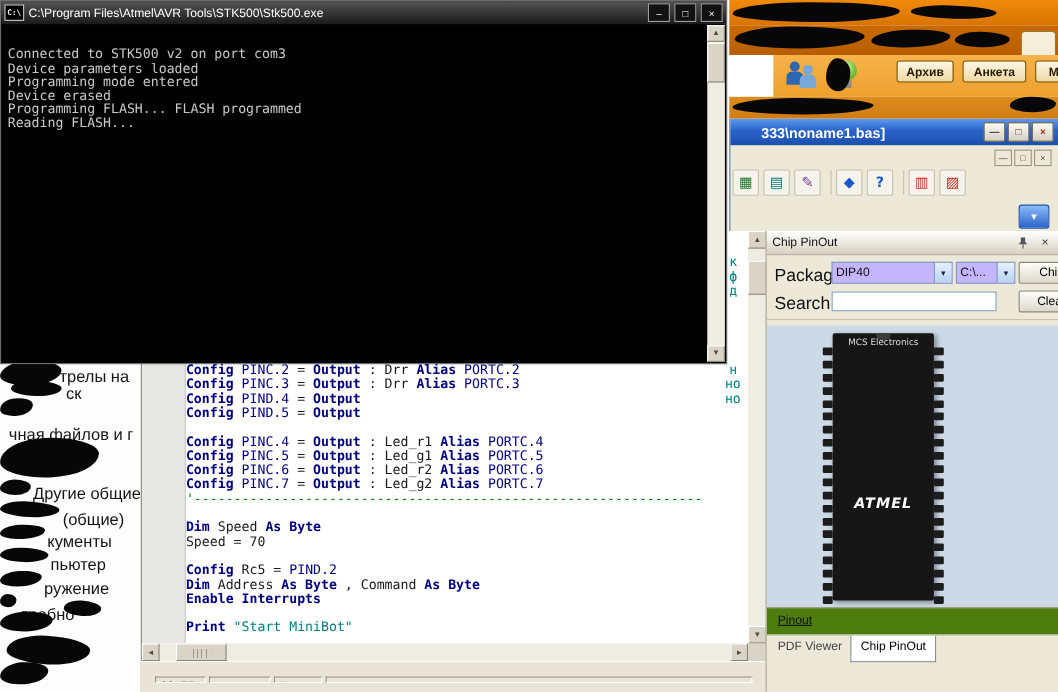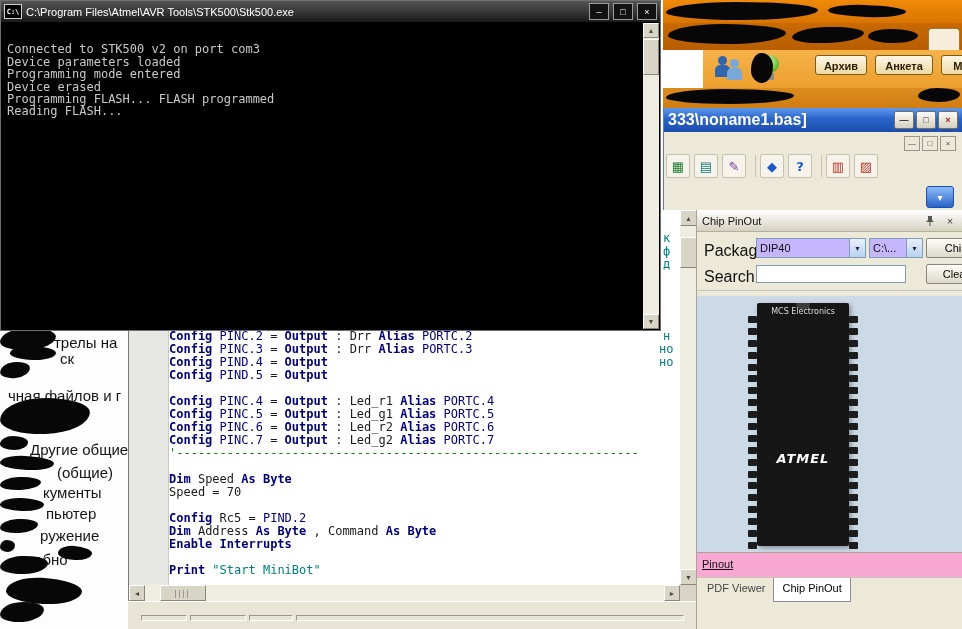--- a/index.html
+++ b/index.html
@@ -37,21 +37,21 @@
   .bulb-icon .bulb{position:absolute;left:2px;top:1px;width:18px;height:18px;border-radius:50%;
         background:radial-gradient(circle at 40% 35%,#e6ffb0,#6cc23a 60%,#3d8f1d);}
   .bulb-icon .base{position:absolute;left:7px;top:19px;width:8px;height:7px;background:#8a8a8a;
         border-radius:1px;}
 
   
   .bascom{left:663px;top:108px;width:299px;height:521px;background:#ece9d8;z-index:1;
           border-left:1px solid #5a7ab0;box-sizing:border-box;}
   .btitle{position:absolute;left:0;top:0;right:0;height:24px;display:flex;align-items:center;gap:2px;
           background:linear-gradient(180deg,#5f9af0,#2a63c8 45%,#1b4fae);padding:0 4px;box-sizing:border-box;}
-  .bttext{flex:1;color:#fff;font-weight:bold;font-size:16px;white-space:nowrap;overflow:hidden;}
+  .bttext{flex:1;color:#fff;font-weight:bold;font-size:13px;white-space:nowrap;overflow:hidden;margin-left:24px;}
   .tbtn{width:18px;height:16px;background:linear-gradient(#fcfbf7,#d5d0c0);border:1px solid #766f60;
         border-radius:2px;color:#333;font-size:9px;font-weight:bold;display:flex;align-items:center;
         justify-content:center;}
   .tclose{color:#a32214;}
   .bmdi{position:absolute;top:28px;right:6px;display:flex;gap:2px;}
   .mbtn{width:14px;height:13px;background:#ece9d8;border:1px solid #9a9688;color:#444;font-size:8px;
         display:flex;align-items:center;justify-content:center;}
   .btools{position:absolute;left:2px;top:46px;display:flex;gap:4px;align-items:center;}
   .tico{width:22px;height:22px;background:#f5f3ea;border:1px solid #c6c2b0;border-radius:2px;
         font:bold 13px "DejaVu Sans",sans-serif;display:flex;align-items:center;justify-content:center;}
@@ -131,22 +131,22 @@
   .notch{position:absolute;left:39px;top:0;width:14px;height:7px;border-radius:0 0 14px 14px;
         background:#3c3c3c;}
   .mcs{position:absolute;left:0;top:4px;width:100%;text-align:center;color:#ddd;
         font:8px "DejaVu Sans",sans-serif;letter-spacing:0px;}
   .atmel{position:absolute;left:0;top:148px;width:100%;text-align:center;color:#fff;
         font:bold italic 13px "DejaVu Sans",sans-serif;letter-spacing:1px;}
   .pincol{position:absolute;top:20px;display:flex;flex-direction:column;gap:4.9px;}
   .pl{left:51px;}
   .pr{left:152px;}
   .pin{width:9px;height:7px;background:#1c1c1c;border-radius:1px;}
-  .pinoutband{position:absolute;left:0;right:0;top:342px;height:25px;background:#f9a8d4;
-        border-top:1px solid #a8a494;font-size:11px;padding:5px 0 0 5px;box-sizing:border-box;text-decoration:underline;}
+  .pinoutband{position:absolute;left:0;right:0;top:342px;height:25px;background:#4d7c0f;
+        border-top:1px solid #a8a494;font-size:11px;padding:5px 0 0 10px;box-sizing:border-box;text-decoration:underline;}
   .btabs{position:absolute;left:0;right:0;top:367px;height:24px;background:#ece9d8;display:flex;
         align-items:stretch;padding-left:2px;border-top:1px solid #c8c4b4;}
   .btab{padding:4px 8px 0 8px;font-size:11px;color:#444;}
   .btab.active{background:#fff;border:1px solid #898c95;border-top:none;color:#000;}
 
   
   .rlayer{left:0;top:0;width:962px;height:629px;z-index:6;pointer-events:none;}
   .redact{position:absolute;background:#070707;border-radius:46% 54% 50% 50% / 58% 44% 56% 42%;}
 
   

